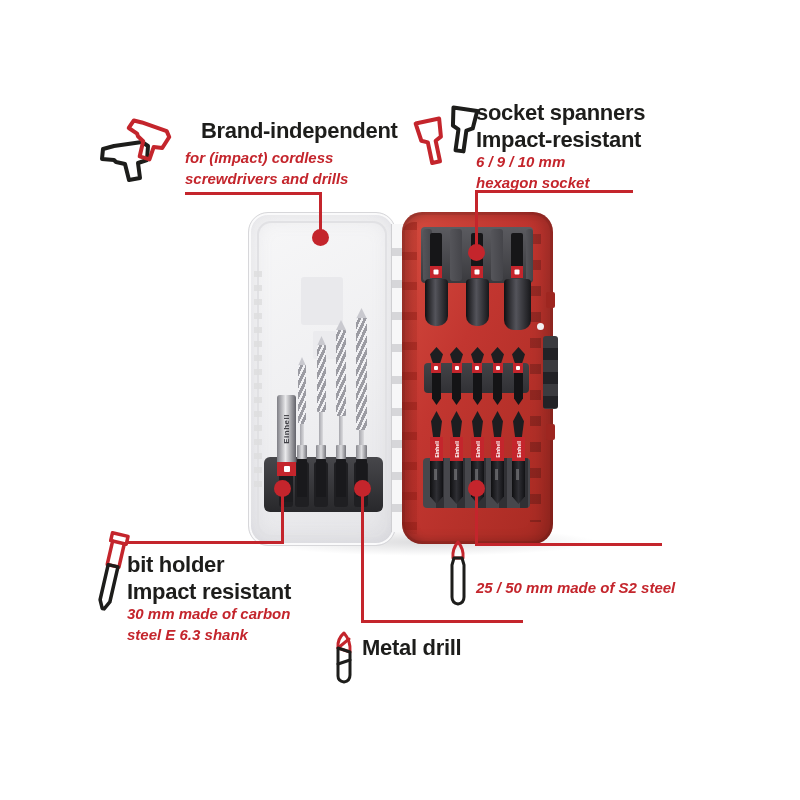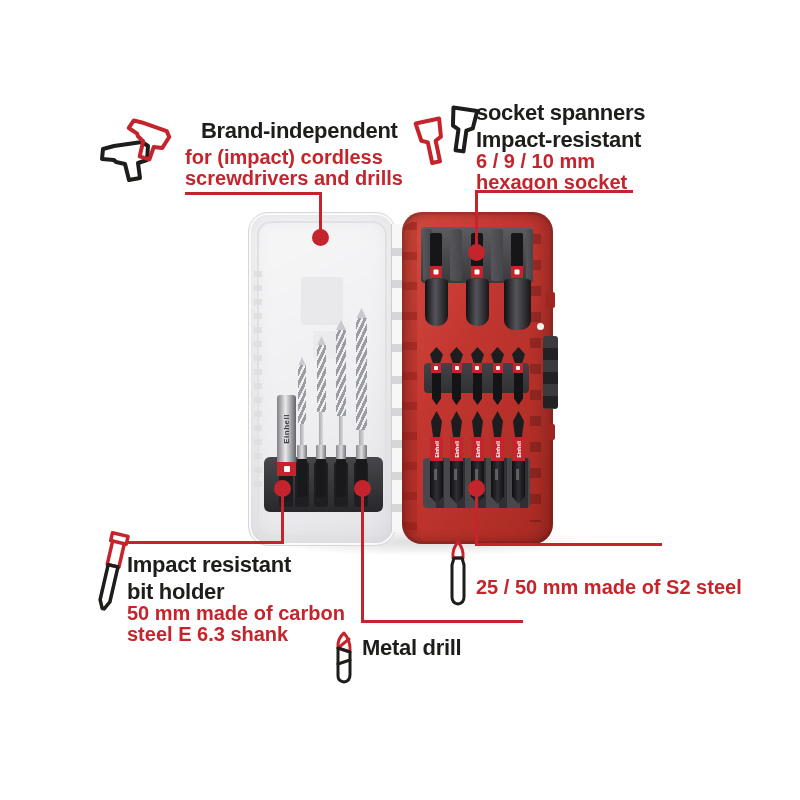--- a/index.html
+++ b/index.html
@@ -4,21 +4,21 @@
 <style>
   :root{
     --red:#c4252c;
     --case-red:#c23329;
     --ink:#1d1d1b;
   }
   html,body{margin:0;padding:0;background:#fff;}
   .stage{position:relative;width:800px;height:800px;background:#ffffff;overflow:hidden;
          font-family:"Liberation Sans",sans-serif;}
   .ttl{position:absolute;font-weight:700;font-size:22px;line-height:27px;color:var(--ink);letter-spacing:-0.3px;white-space:nowrap;}
-  .sub{position:absolute;font-weight:700;font-size:20px;line-height:21px;color:var(--red);white-space:nowrap;}
+  .sub{position:absolute;font-weight:700;font-size:15px;line-height:21px;color:var(--red);white-space:nowrap;font-style:italic;}
   .sub span{display:block;}
   .ttl span{display:block;}
   .cline{position:absolute;background:var(--red);}
   .cdot{position:absolute;width:17px;height:17px;border-radius:50%;background:var(--red);}
   .icon-svg{position:absolute;}
   
   .shadow{position:absolute;left:258px;top:528px;width:340px;height:28px;
           background:radial-gradient(ellipse at center, rgba(60,60,70,.18) 0%, rgba(60,60,70,0) 70%);}
   .lid{position:absolute;left:248px;top:212px;width:146px;height:332px;border-radius:20px;
        background:linear-gradient(150deg,#f7f7f8 0%,#efeff1 55%,#e4e4e7 100%);
@@ -275,25 +275,25 @@
       </g>
       <g fill="none" stroke="#1d1d1b" stroke-width="3.5" stroke-linejoin="round">
         <path d="M20,36 L30,36 L30,72 L26,80 L24,80 L20,72 Z"></path>
       </g>
     </g>
   </svg>
   <div class="cdot" style="left:274px;top:480px;"></div>
   <div class="cline" style="left:281px;top:492px;width:3px;height:52px;"></div>
   <div class="cline" style="left:127px;top:541px;width:157px;height:3px;"></div>
   <div class="ttl" style="left:127px;top:551px;">
+    <span>bit holder</span>
     <span>Impact resistant</span>
-    <span>bit holder</span>
   </div>
   <div class="sub" style="left:127px;top:603px;">
-    <span>50 mm made of carbon</span>
+    <span>30 mm made of carbon</span>
     <span>steel E 6.3 shank</span>
   </div>
 
   <svg class="icon-svg" style="left:330px;top:630px;" width="28" height="56" viewBox="0 0 28 56">
     <g fill="none" stroke="#c4252c" stroke-width="3" stroke-linejoin="round" stroke-linecap="round">
       <path d="M14,3 Q21,11 20,22 L8,18 Q7,9 14,3 Z"></path>
       <path d="M8,18 L19,9"></path>
     </g>
     <g fill="none" stroke="#1d1d1b" stroke-width="3" stroke-linejoin="round" stroke-linecap="round">
       <path d="M8,18 L20,22 L20,45 Q20,51 14,52 Q8,51 8,46 Z"></path>

